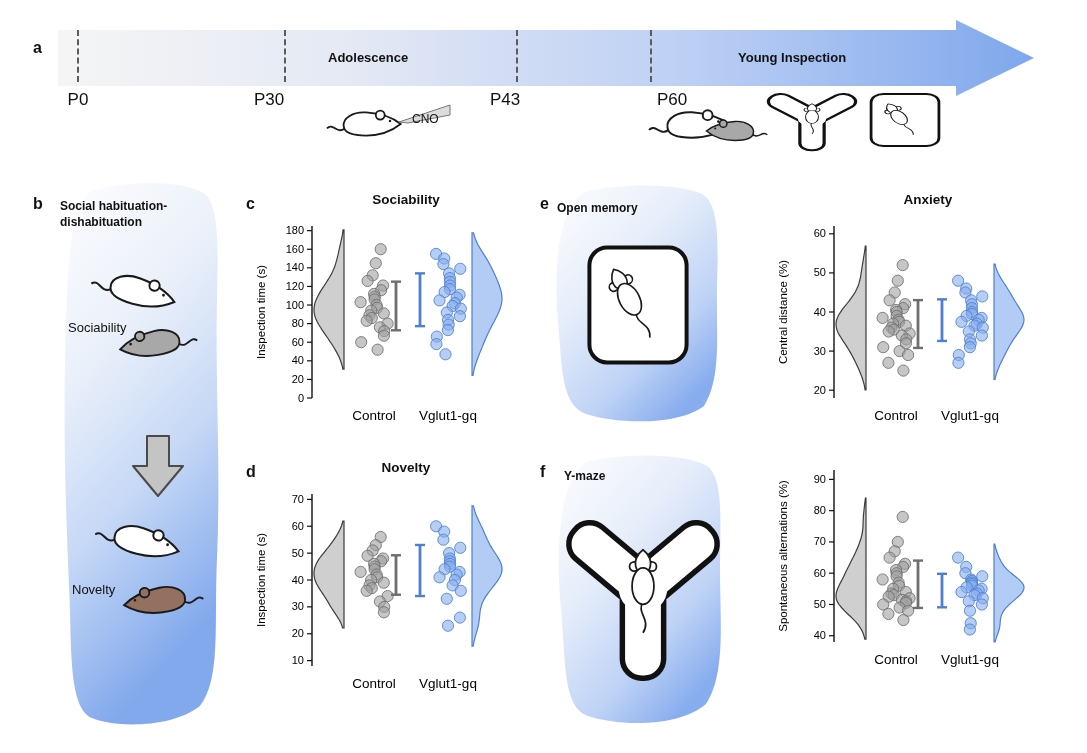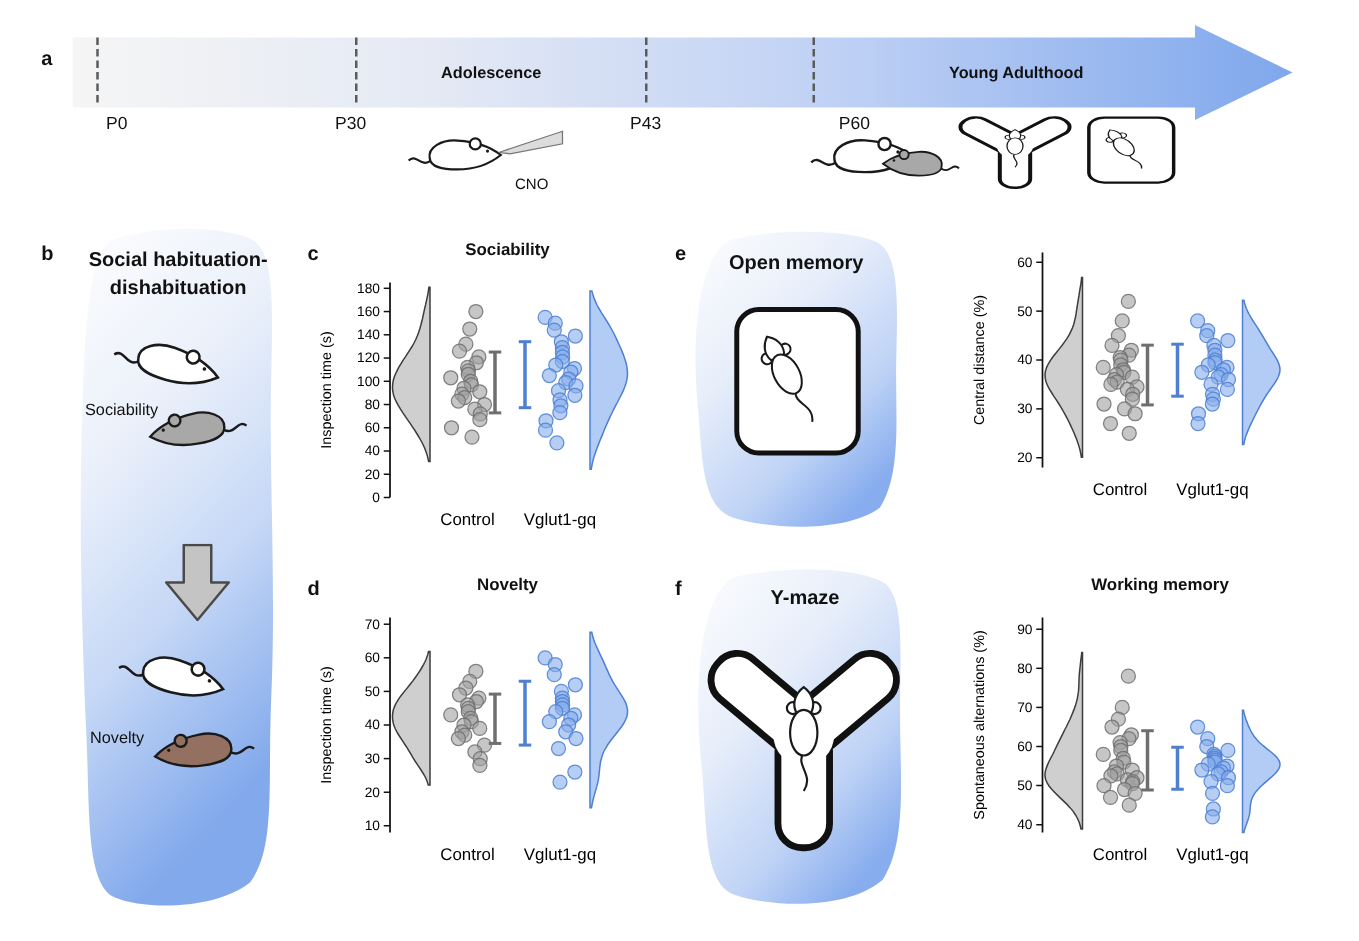--- a/index.html
+++ b/index.html
@@ -2,25 +2,25 @@
 <html><head>
 <meta charset="utf-8">
 <style>
   *{margin:0;padding:0;box-sizing:border-box}
   html,body{background:#fff}
   body{
     width:1087px;height:753px;position:relative;overflow:hidden;
     font-family:"Liberation Sans","DejaVu Sans",sans-serif;color:#111;
   }
   .panel-label{position:absolute;font-weight:bold;font-size:16px;line-height:1}
-  .phase-label{position:absolute;font-weight:bold;font-size:13px;text-align:center}
-  .tp-label{position:absolute;font-size:14px;text-align:right;width:48px;margin-left:-24px}
+  .phase-label{position:absolute;font-weight:bold;font-size:13px;}
+  .tp-label{position:absolute;font-size:17px;text-align:center;width:48px;margin-left:-24px}
   .dash{position:absolute;width:0;border-left:2px dashed #5b5b5b;height:52px}
   .cno-label{position:absolute;font-size:12px}
-  .blob-title{position:absolute;font-weight:bold;font-size:16px;text-align:center;line-height:1.35}
+  .blob-title{position:absolute;font-weight:bold;font-size:12px;line-height:1.35}
   .stage-label{position:absolute;font-size:13px}
   .chart{position:absolute;width:290px}
   .chart-title{font-weight:bold;font-size:13.5px;text-align:center;height:24px;padding-left:26px}
   svg{display:block}
   svg.overlay{position:absolute}
   text{font-family:"Liberation Sans","DejaVu Sans",sans-serif}
 </style>
 </head>
 <body>
 
@@ -77,29 +77,29 @@
 <div class="dash" style="left:284px;top:30px"></div>
 <div class="dash" style="left:516px;top:30px"></div>
 <div class="dash" style="left:650px;top:30px"></div>
 
 <div class="tp-label" style="left:78px;top:90px">P0</div>
 <div class="tp-label" style="left:269px;top:90px">P30</div>
 <div class="tp-label" style="left:505px;top:90px">P43</div>
 <div class="tp-label" style="left:672px;top:90px">P60</div>
 
 <div class="phase-label" style="left:328px;top:50px;width:130px">Adolescence</div>
-<div class="phase-label" style="left:738px;top:50px;width:150px">Young Adulthood</div>
+<div class="phase-label" style="left:738px;top:50px;width:150px">Young Inspection</div>
 
 <svg class="overlay" style="left:326px;top:104px" width="80" height="40" viewBox="0 0 90 44">
     <use href="#mouse-side" fill="#ffffff"></use>
   </svg>
 <svg class="overlay" style="left:398px;top:102px" width="54" height="22" viewBox="0 0 54 22">
   <polygon points="1,20 52,3 52,13 10,21" fill="#dcdcdc" stroke="#777" stroke-width="1"></polygon>
 </svg>
-<div class="cno-label" style="left:412px;top:140px">CNO</div>
+<div class="cno-label" style="left:412px;top:112px">CNO</div>
 
 <svg class="overlay" style="left:648px;top:102px" width="88" height="46" viewBox="0 0 90 44">
     <use href="#mouse-side" fill="#ffffff"></use>
   </svg>
 <svg class="overlay" style="left:702px;top:114px;transform:scaleX(-1)" width="66" height="34" viewBox="0 0 90 44">
     <use href="#mouse-side" fill="#a8a8a8"></use>
   </svg>
 <svg class="overlay" style="left:762px;top:86px" width="100" height="66" viewBox="0 0 140 150" preserveAspectRatio="none">
     <use href="#ymaze"></use>
   </svg>
@@ -336,20 +336,21 @@
     </linearGradient>
   </defs>
   <path d="M42 12 C 80 2, 140 4, 160 14 C 178 24, 176 64, 175 108 C 174 150, 180 198, 162 226 C 136 246, 74 244, 44 234 C 18 225, 20 182, 16 142 C 12 98, 14 28, 42 12 Z" fill="url(#bgrad-e)"></path>
 </svg>
 <div class="blob-title" style="left:557px;top:200px;width:160px">Open memory</div>
 <svg class="overlay" style="left:585px;top:240px" width="106" height="130" viewBox="0 0 120 140">
     <use href="#openfield"></use>
   </svg>
 
 <div class="chart" style="left:770px;top:192px">
+  <div class="chart-title">Anxiety</div>
   <svg width="290" height="214" viewBox="0 0 290 214" style="overflow:visible">
       <g>
         <line x1="64" y1="10" x2="64" y2="182" stroke="#111" stroke-width="1.4"></line>
         <line x1="59" y1="174.1818181818182" x2="64" y2="174.1818181818182" stroke="#111" stroke-width="1.2"></line>
         <text x="56" y="177.6818181818182" text-anchor="end" font-size="11">20</text>
         <line x1="59" y1="135.0909090909091" x2="64" y2="135.0909090909091" stroke="#111" stroke-width="1.2"></line>
         <text x="56" y="138.5909090909091" text-anchor="end" font-size="11">30</text>
         <line x1="59" y1="96" x2="64" y2="96" stroke="#111" stroke-width="1.2"></line>
         <text x="56" y="99.5" text-anchor="end" font-size="11">40</text>
         <line x1="59" y1="56.90909090909091" x2="64" y2="56.90909090909091" stroke="#111" stroke-width="1.2"></line>
@@ -439,21 +440,20 @@
     </linearGradient>
   </defs>
   <path d="M44 12 C 85 2, 145 4, 165 16 C 182 28, 178 70, 178 120 C 178 170, 184 224, 164 254 C 136 278, 76 276, 46 266 C 20 257, 24 208, 19 160 C 14 110, 15 30, 44 12 Z" fill="url(#bgrad-f)"></path>
 </svg>
 <div class="blob-title" style="left:564px;top:468px;width:160px">Y-maze</div>
 <svg class="overlay" style="left:558px;top:492px" width="170" height="200" viewBox="0 0 140 150">
     <use href="#ymaze"></use>
   </svg>
 
 <div class="chart" style="left:770px;top:460px">
-  <div class="chart-title">Working memory</div>
   <svg width="290" height="214" viewBox="0 0 290 214" style="overflow:visible">
       <g>
         <line x1="64" y1="10" x2="64" y2="182" stroke="#111" stroke-width="1.4"></line>
         <line x1="59" y1="175.74545454545455" x2="64" y2="175.74545454545455" stroke="#111" stroke-width="1.2"></line>
         <text x="56" y="179.24545454545455" text-anchor="end" font-size="11">40</text>
         <line x1="59" y1="144.47272727272727" x2="64" y2="144.47272727272727" stroke="#111" stroke-width="1.2"></line>
         <text x="56" y="147.97272727272727" text-anchor="end" font-size="11">50</text>
         <line x1="59" y1="113.2" x2="64" y2="113.2" stroke="#111" stroke-width="1.2"></line>
         <text x="56" y="116.7" text-anchor="end" font-size="11">60</text>
         <line x1="59" y1="81.92727272727274" x2="64" y2="81.92727272727274" stroke="#111" stroke-width="1.2"></line>

